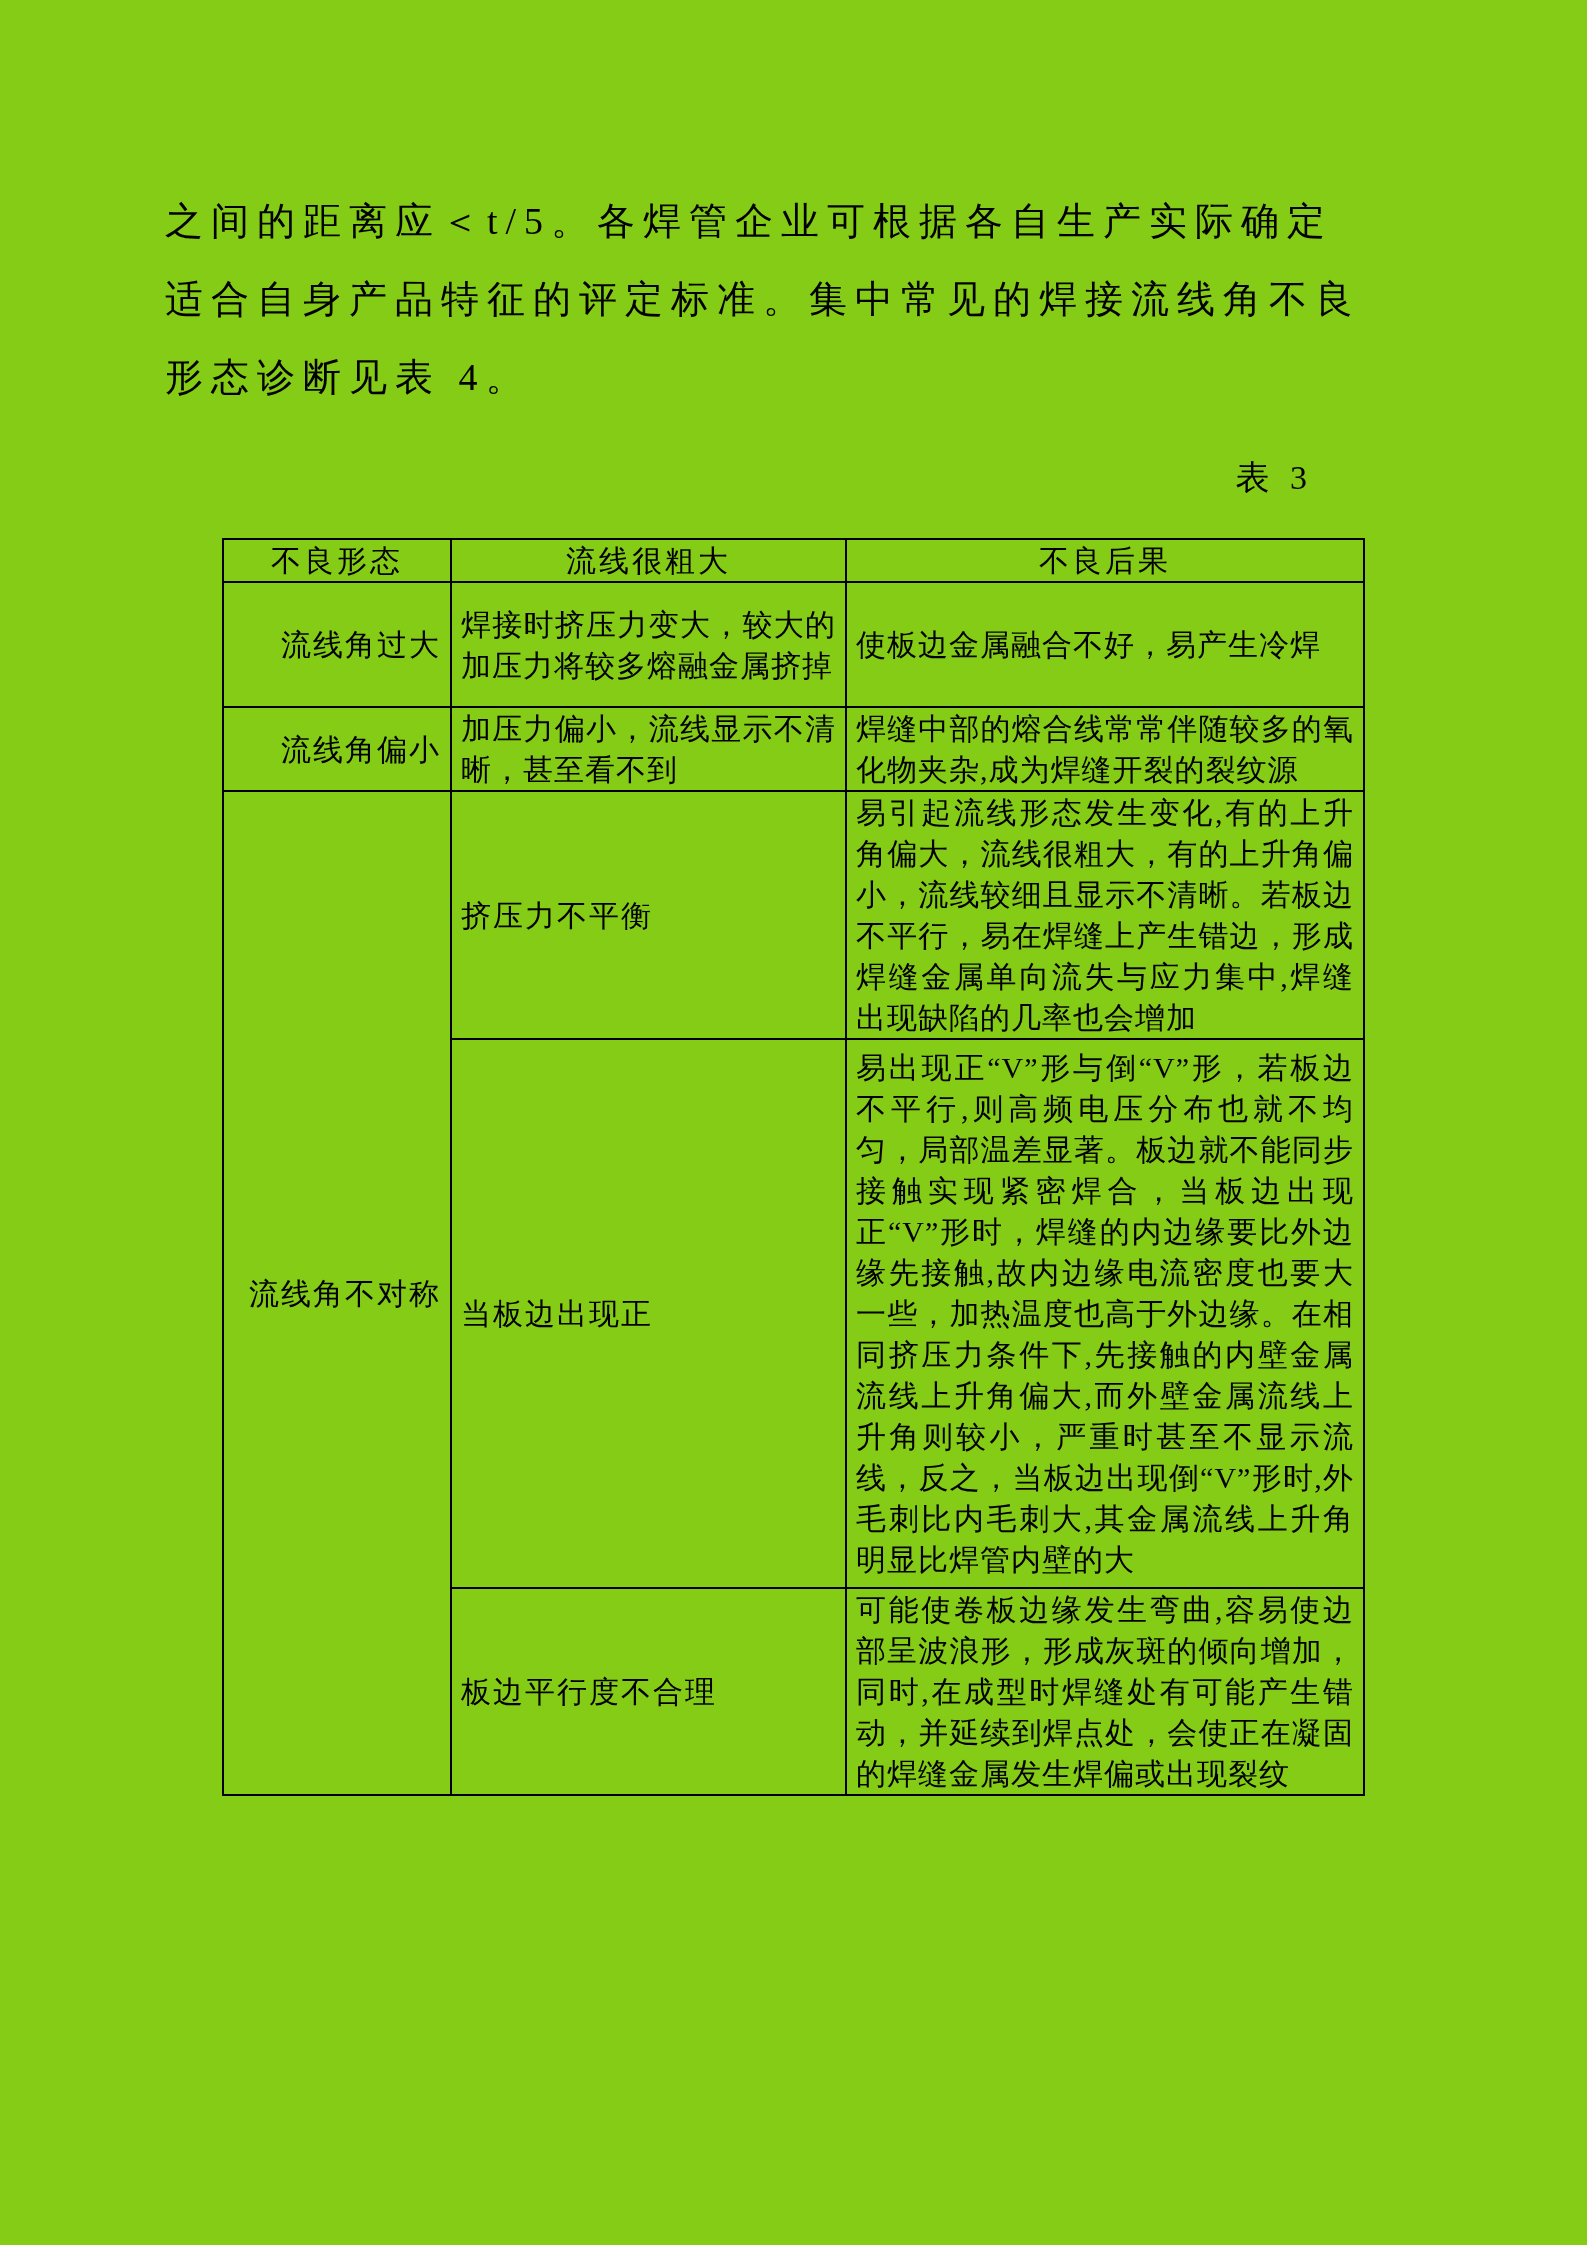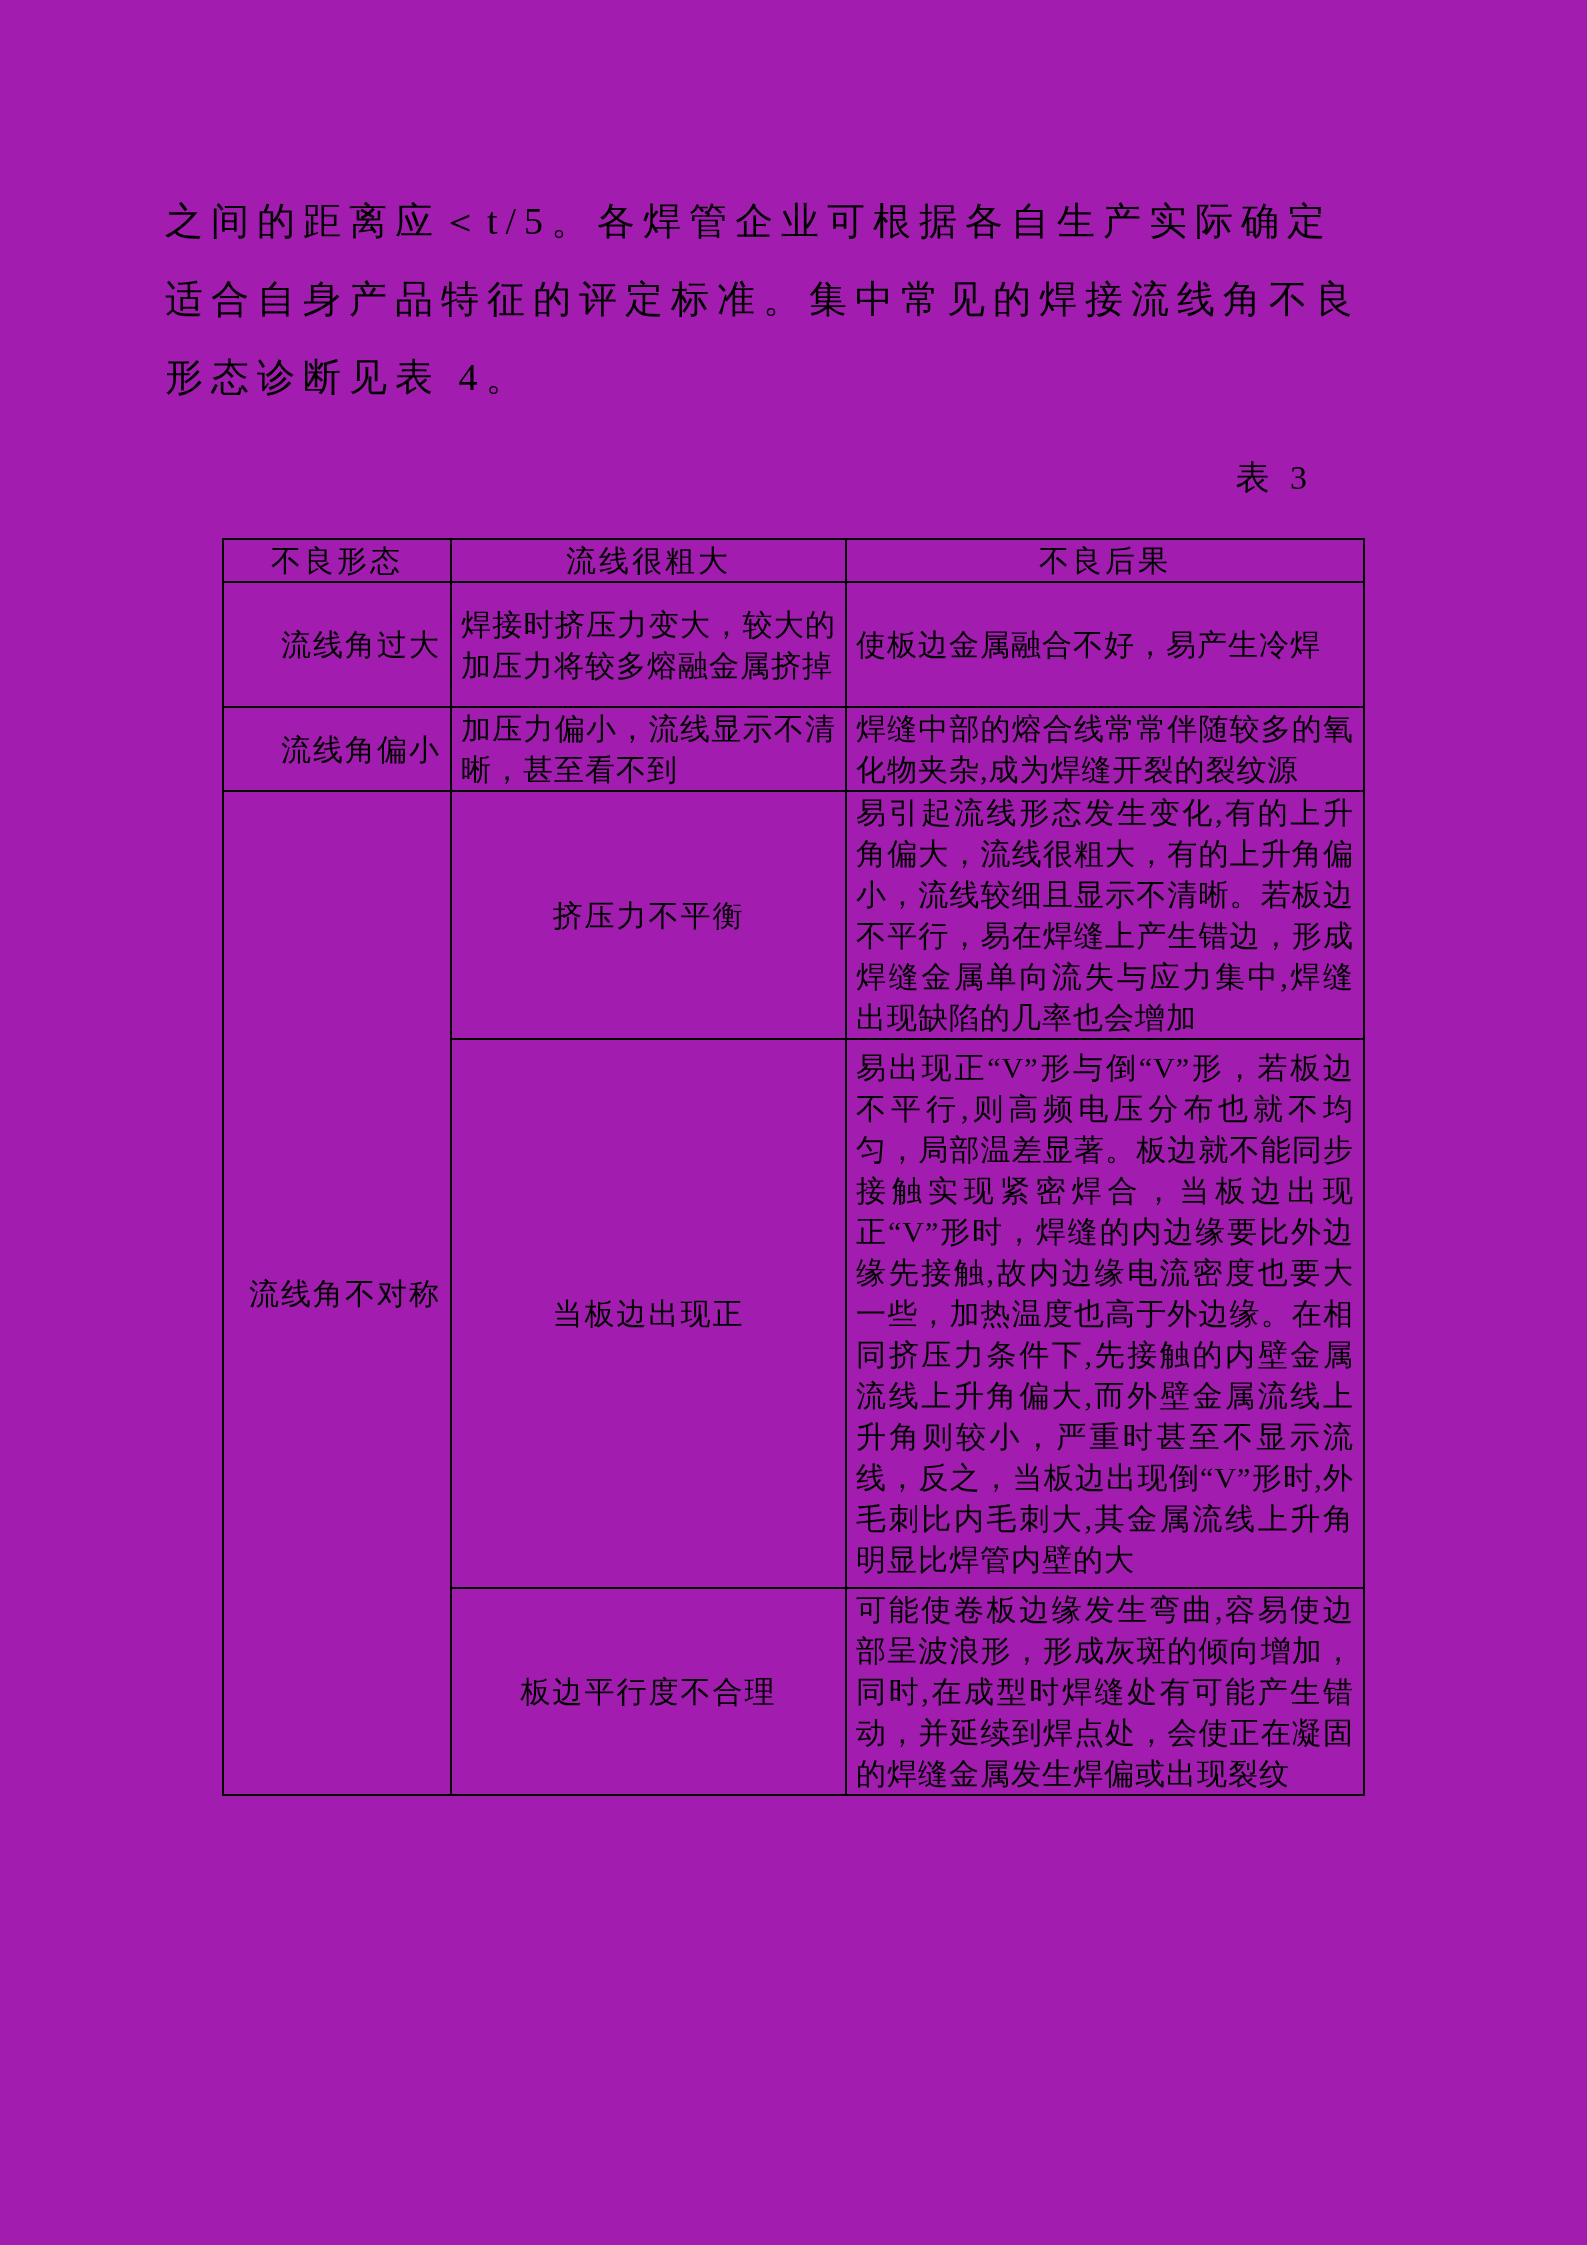--- a/index.html
+++ b/index.html
@@ -5,21 +5,21 @@
   html, body {
     margin: 0;
     padding: 0;
     background: #e8e8e8;
   }
   .page {
     position: relative;
     width: 1587px;
     height: 2245px;
     margin: 0 auto;
-    background: #a21caf;
+    background: #84cc16;
     font-family: "Liberation Serif", "DejaVu Serif", serif;
     color: #000000;
     overflow: hidden;
   }
   .paragraph {
     position: absolute;
     left: 165px;
     top: 182px;
     width: 1270px;
     font-size: 38px;
@@ -67,21 +67,21 @@
     text-align: center;
     vertical-align: middle;
     letter-spacing: 3px;
   }
   td.c-form {
     text-align: right;
     vertical-align: middle;
     letter-spacing: 2px;
   }
   td.c-label {
-    text-align: center;
+    text-align: left;
     vertical-align: middle;
     letter-spacing: 2px;
     border-radius: 20px;
   }
   td.c-text {
     text-align: justify;
     vertical-align: middle;
     letter-spacing: 1px;
   }
 </style>

